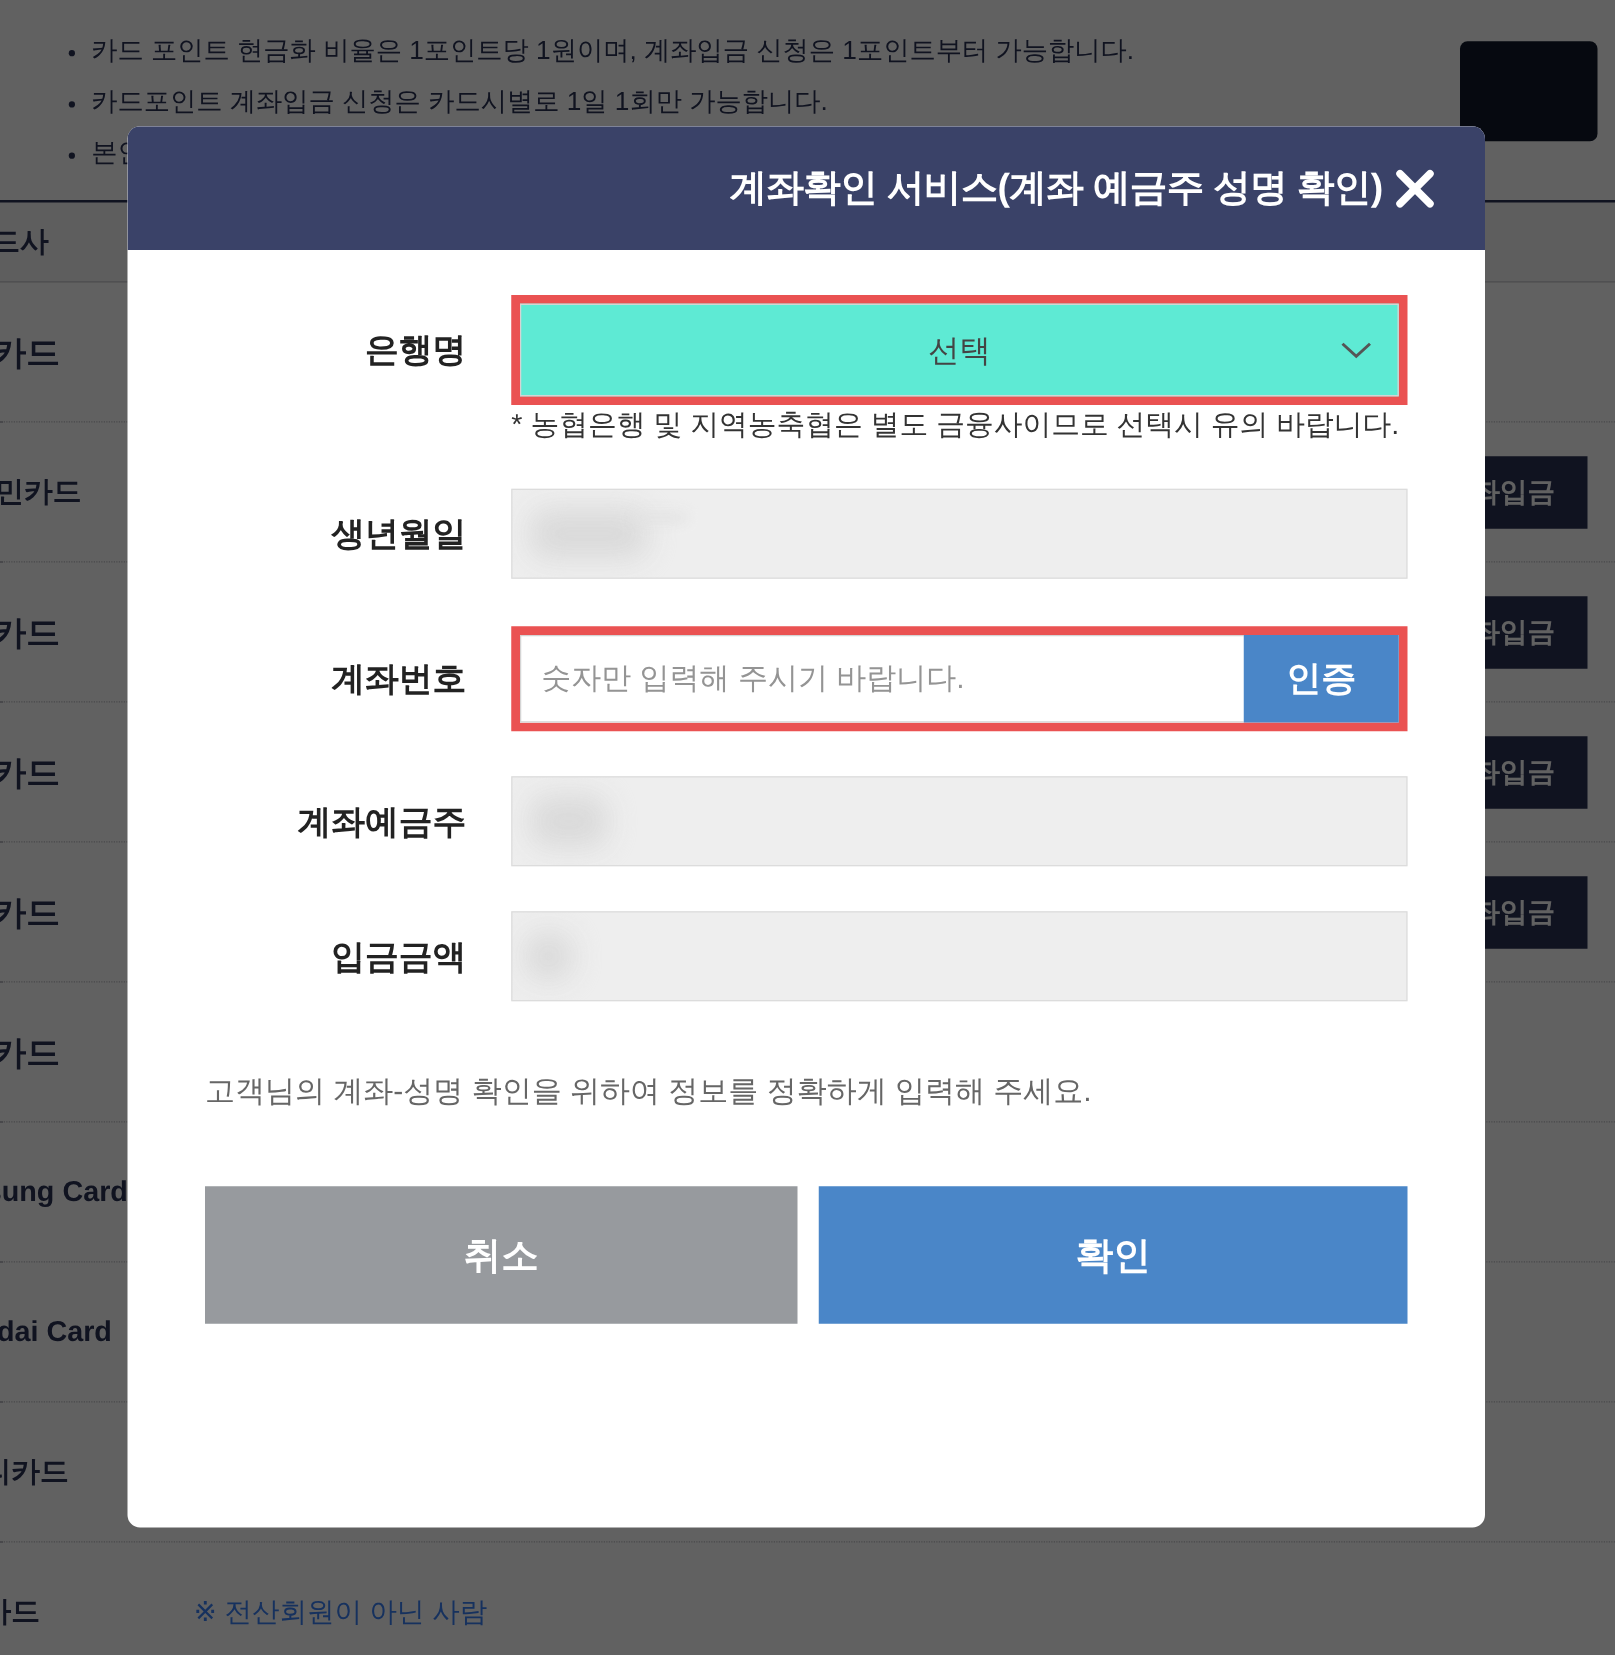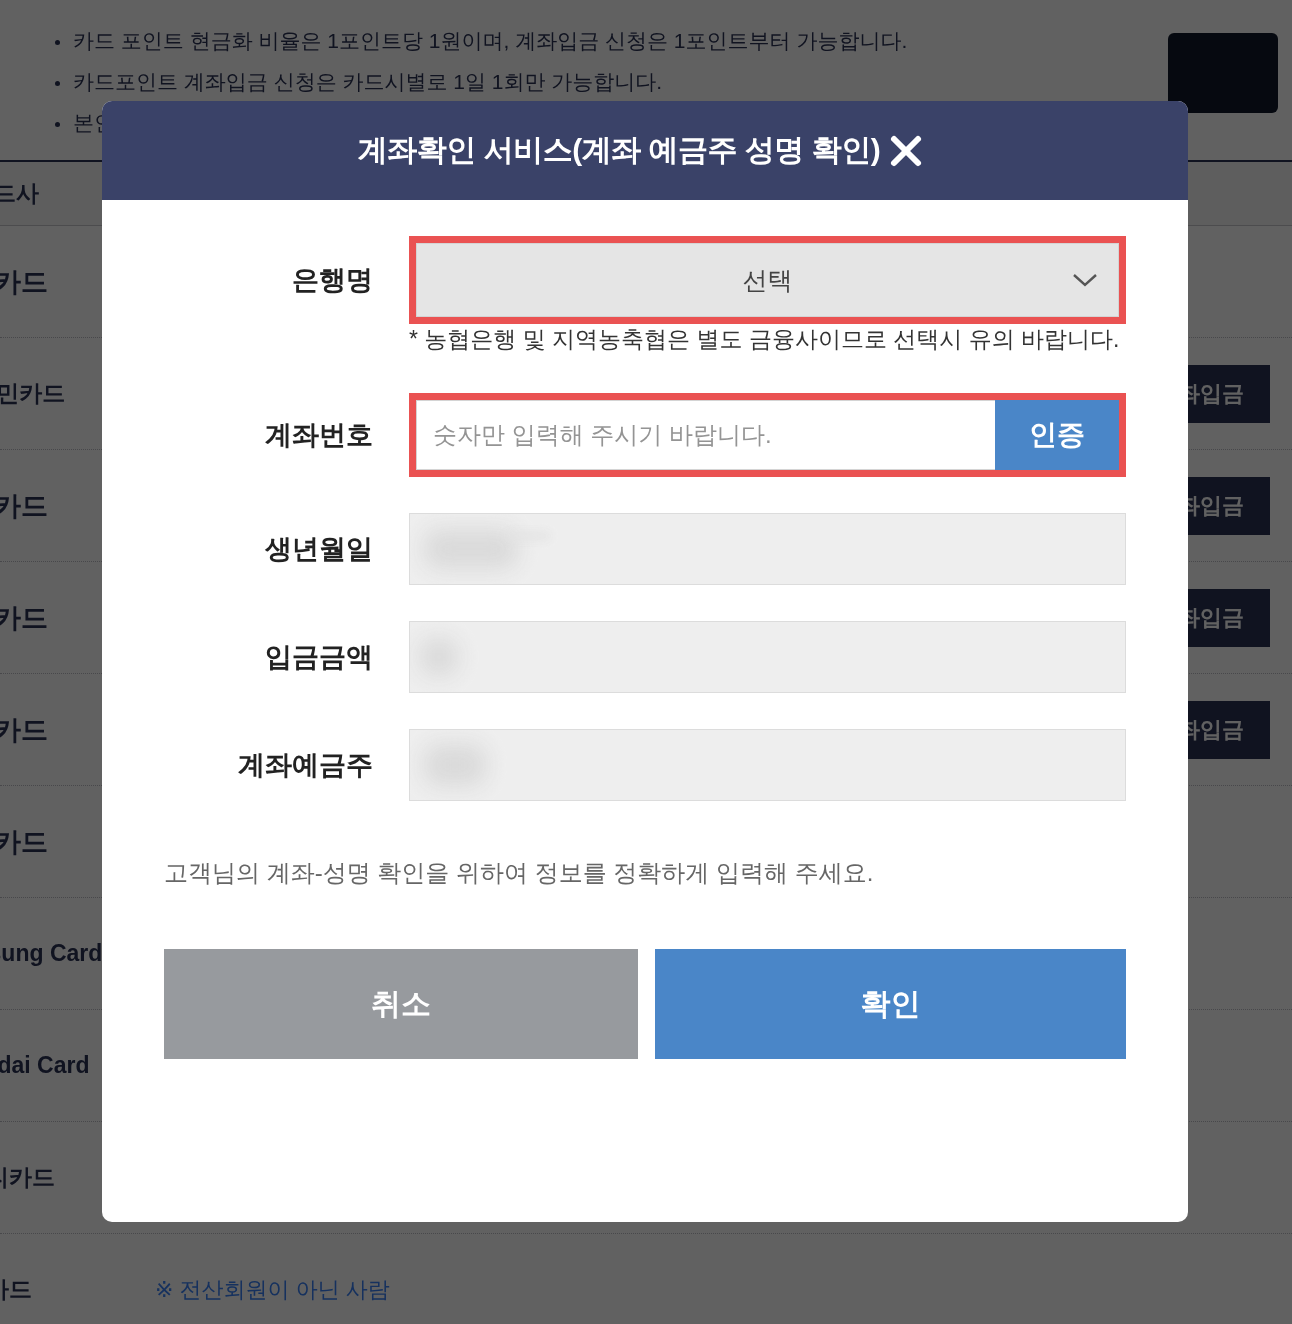--- a/index.html
+++ b/index.html
@@ -132,21 +132,21 @@
     overflow: hidden;
     display: flex;
     flex-direction: column;
   }
 
   .modal-header {
     height: 99px;
     background: #3a4268;
     display: flex;
     align-items: center;
-    justify-content: center;
+    justify-content: flex-end;
     padding: 0 30px 0 30px;
     flex-shrink: 0;
   }
   .modal-title {
     color: #ffffff;
     font-size: 30px;
     font-weight: bold;
     letter-spacing: -0.5px;
     white-space: nowrap;
   }
@@ -187,21 +187,21 @@
 
   
   .highlight-box {
     border: 7px solid #ea5252;
     flex: 1;
     display: flex;
   }
   .bank-select {
     flex: 1;
     height: 74px;
-    background: #e5e5e5;
+    background: #5eead4;
     border: 1px solid #d4d4d4;
     display: flex;
     align-items: center;
     justify-content: center;
     position: relative;
     cursor: pointer;
     font-size: 25px;
     color: #444444;
   }
   .bank-select .chev {
@@ -414,50 +414,50 @@
             <svg width="26" height="16" viewBox="0 0 26 16">
               <polyline points="2,3 13,13 24,3" fill="none" stroke="#555555" stroke-width="2.4"></polyline>
             </svg>
           </span>
         </div>
       </div>
     </div>
 
     <div class="note-text">* 농협은행 및 지역농축협은 별도 금융사이므로 선택시 유의 바랍니다.</div>
 
+    <div class="form-row disabled-row">
+      <div class="form-label">생년월일</div>
+      <div class="disabled-field">
+        <span class="redact r1"></span>
+        <span class="redact r1b"></span>
+      </div>
+    </div>
+
     <div class="form-row acct-row">
       <div class="form-label">계좌번호</div>
       <div class="acct-wrap">
         <input class="acct-input" type="text" placeholder="숫자만 입력해 주시기 바랍니다." style="">
         <button class="verify-btn">인증</button>
       </div>
     </div>
 
     <div class="form-row disabled-row">
-      <div class="form-label">생년월일</div>
+      <div class="form-label">계좌예금주</div>
       <div class="disabled-field">
-        <span class="redact r1"></span>
-        <span class="redact r1b"></span>
+        <span class="redact r2"></span>
       </div>
     </div>
 
     <div class="form-row disabled-row">
       <div class="form-label">입금금액</div>
       <div class="disabled-field">
         <span class="redact r3"></span>
       </div>
     </div>
 
-    <div class="form-row disabled-row">
-      <div class="form-label">계좌예금주</div>
-      <div class="disabled-field">
-        <span class="redact r2"></span>
-      </div>
-    </div>
-
     <div class="helper-text">고객님의 계좌-성명 확인을 위하여 정보를 정확하게 입력해 주세요.</div>
 
     <div class="modal-actions">
       <button class="btn-cancel">취소</button>
       <button class="btn-confirm">확인</button>
     </div>
 
   </div>
 </div>
 

